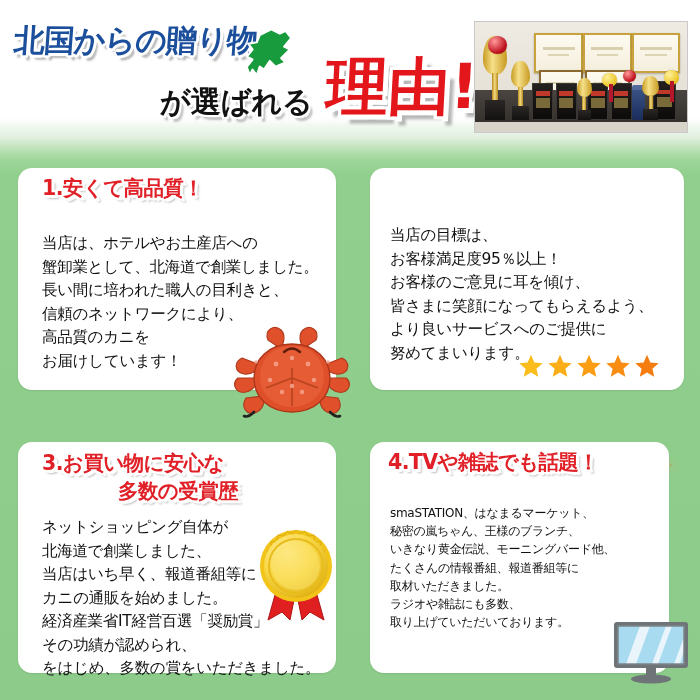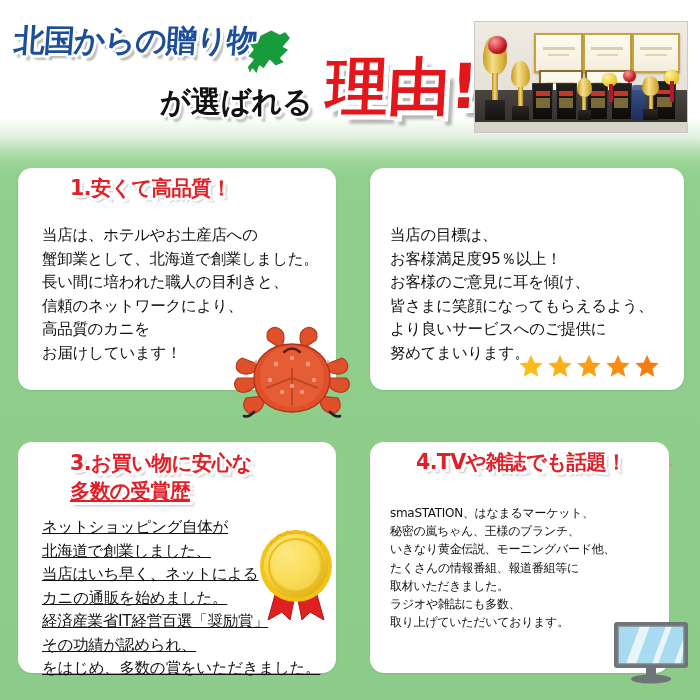--- a/index.html
+++ b/index.html
@@ -101,24 +101,23 @@
   .panel-title{
     position:absolute;z-index:3;
     font-family:"DejaVu Sans","Liberation Sans",sans-serif;
     font-weight:bold;color:#e01f26;white-space:nowrap;
     font-size:20.5px;line-height:1.25;letter-spacing:-.6px;
     text-shadow:
       2px 0 0 #fff,-2px 0 0 #fff,0 2px 0 #fff,0 -2px 0 #fff,
       2px 2px 0 #fff,-2px 2px 0 #fff,2px -2px 0 #fff,-2px -2px 0 #fff,
       3px 3px 0 #fff,
       4px 4px 2px rgba(130,130,130,.5);
-    margin-left: 28px;
   }
   .panel-title.two-line{line-height:1.35;}
-  .panel-title .ln2{display:block;text-align:left;text-decoration:underline;}
+  .panel-title .ln2{display:block;text-align:center;}
 
   .panel-body{
     position:absolute;z-index:2;
     font-family:"DejaVu Sans","Liberation Sans",sans-serif;
     font-size:15.5px;line-height:1.52;color:#111111;letter-spacing:-.3px;
     white-space:nowrap;
   }
 
   
   .stars{position:absolute;z-index:4;display:flex;gap:3px;}
@@ -222,21 +221,21 @@
       <div class="rib" style="left:63%;top:56%;height:17%;"></div>
       <div class="rosette" style="left:89%;top:44%;width:7%;height:13%;background:radial-gradient(circle at 35% 30%,#fff19a,#edc72a 65%,#c79b12);"></div>
       <div class="rib" style="left:92%;top:54%;height:19%;"></div>
       <div class="rosette" style="left:70%;top:44%;width:6%;height:11%;background:radial-gradient(circle at 35% 30%,#ff9a9a,#c0121f 65%,#8e0a15);"></div>
     </div>
   </div>
 
   <div class="brush" style="left:30px;top:172px;width:300px;height:40px;"></div>
   <div class="panel" id="panel-1">
     <div class="panel-title" style="left:24px;top:8px;">1.安くて高品質！</div>
-    <div class="panel-body" style="left:24px;top:56px;">
+    <div class="panel-body" style="left:24px;top:64px;">
       <div>当店は、ホテルやお土産店への</div>
       <div>蟹卸業として、北海道で創業しました。</div>
       <div>長い間に培われた職人の目利きと、</div>
       <div>信頼のネットワークにより、</div>
       <div>高品質のカニを</div>
       <div>お届けしています！</div>
     </div>
   </div>
 
   <svg class="crab" viewBox="0 0 120 102">
@@ -298,24 +297,24 @@
         </svg>
     </div>
   </div>
 
   <div class="brush" style="left:26px;top:446px;width:304px;height:40px;"></div>
   <div class="panel" id="panel-3">
     <div class="panel-title two-line" style="left:24px;top:8px;width:272px;">
       <span>3.お買い物に安心な</span>
       <span class="ln2">多数の受賞歴</span>
     </div>
-    <div class="panel-body" style="left:24px;top:74px;text-decoration:underline;">
+    <div class="panel-body" style="left:24px;top:74px;">
       <div>ネットショッピング自体が</div>
       <div>北海道で創業しました、</div>
-      <div>当店はいち早く、ネットによる</div>
+      <div>当店はいち早く、報道番組等に</div>
       <div>カニの通販を始めました。</div>
       <div>経済産業省IT経営百選「奨励賞」</div>
       <div>その功績が認められ、</div>
       <div>をはじめ、多数の賞をいただきました。</div>
     </div>
   </div>
 
   <svg class="medal" viewBox="0 0 88 96">
     <path d="M26 56 L16 92 L30 84 L38 92 L44 62 Z" fill="#e02020" stroke="#b01414" stroke-width="1"></path>
     <path d="M62 56 L72 92 L58 84 L50 92 L44 62 Z" fill="#e02020" stroke="#b01414" stroke-width="1"></path>

